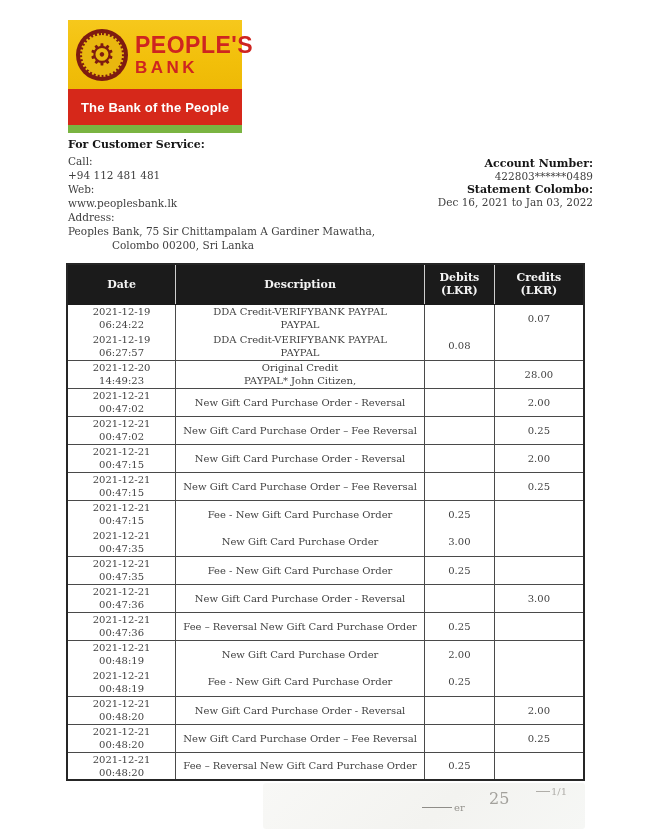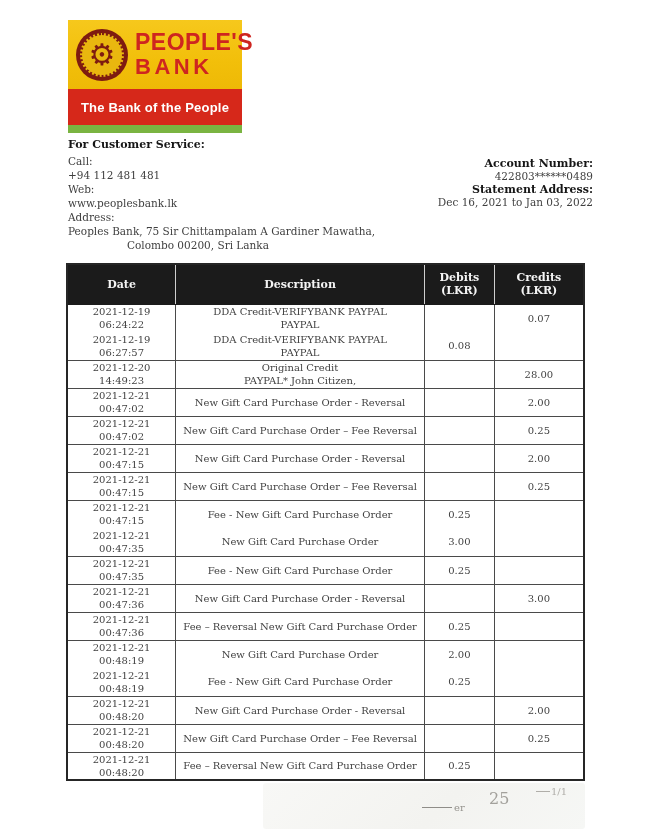--- a/index.html
+++ b/index.html
@@ -52,21 +52,21 @@
     font-family: "Liberation Sans", sans-serif;
     color: #ce2520;
     line-height: 1;
   }
   .logo-name1 {
     font-size: 23px;
     font-weight: 800;
     letter-spacing: 0.5px;
   }
   .logo-name2 {
-    font-size: 22px;
+    font-size: 17px;
     font-weight: 700;
     letter-spacing: 3.5px;
     margin-top: 2px;
   }
   .logo-band {
     height: 36px;
     background: #d6281a;
     color: #ffffff;
     font-family: "Liberation Sans", sans-serif;
     font-weight: 700;
@@ -74,21 +74,21 @@
     display: flex; align-items: center; justify-content: center;
     letter-spacing: 0.2px;
   }
   .logo-green { height: 8px; background: #7ab441; }
 
   
   .cs-block { position: absolute; left: 68px; top: 138px; font-size: 10.5px; }
   .cs-heading { font-weight: 700; color: #161616; font-size: 11px; margin-bottom: 3px; }
   .cs-row { display: flex; line-height: 14px; flex-direction: column; }
   .cs-label { width: 57px; flex: 0 0 auto; }
-  .cs-val2 { margin-left: 59px; line-height: 14px; }
+  .cs-val2 { margin-left: 44px; line-height: 14px; }
 
   .cust-block { position: absolute; left: 68px; top: 204px; font-size: 10.5px; }
   .cust-name { font-weight: 700; color: #161616; font-size: 11.5px; margin-bottom: 3px; }
 
   
   .acct-block {
     position: absolute;
     right: 54px; top: 157px;
     text-align: right;
     font-size: 10.5px;
@@ -186,21 +186,21 @@
       <span class="cs-label">Address:</span>
       <span>Peoples Bank, 75 Sir Chittampalam A Gardiner Mawatha,</span>
     </div>
     <div class="cs-val2">Colombo 00200, Sri Lanka</div>
   </div>
 
 
   <div class="acct-block">
     <div class="acct-label">Account Number:</div>
     <div>422803******0489</div>
-    <div class="acct-label">Statement Address:</div>
+    <div class="acct-label">Statement Colombo:</div>
     <div>Dec 16, 2021 to Jan 03, 2022</div>
   </div>
 
   <table class="txn-table">
     <colgroup>
       <col class="col-date">
         <col class="col-desc">
         <col class="col-debit">
         <col class="col-credit">
     </colgroup>

